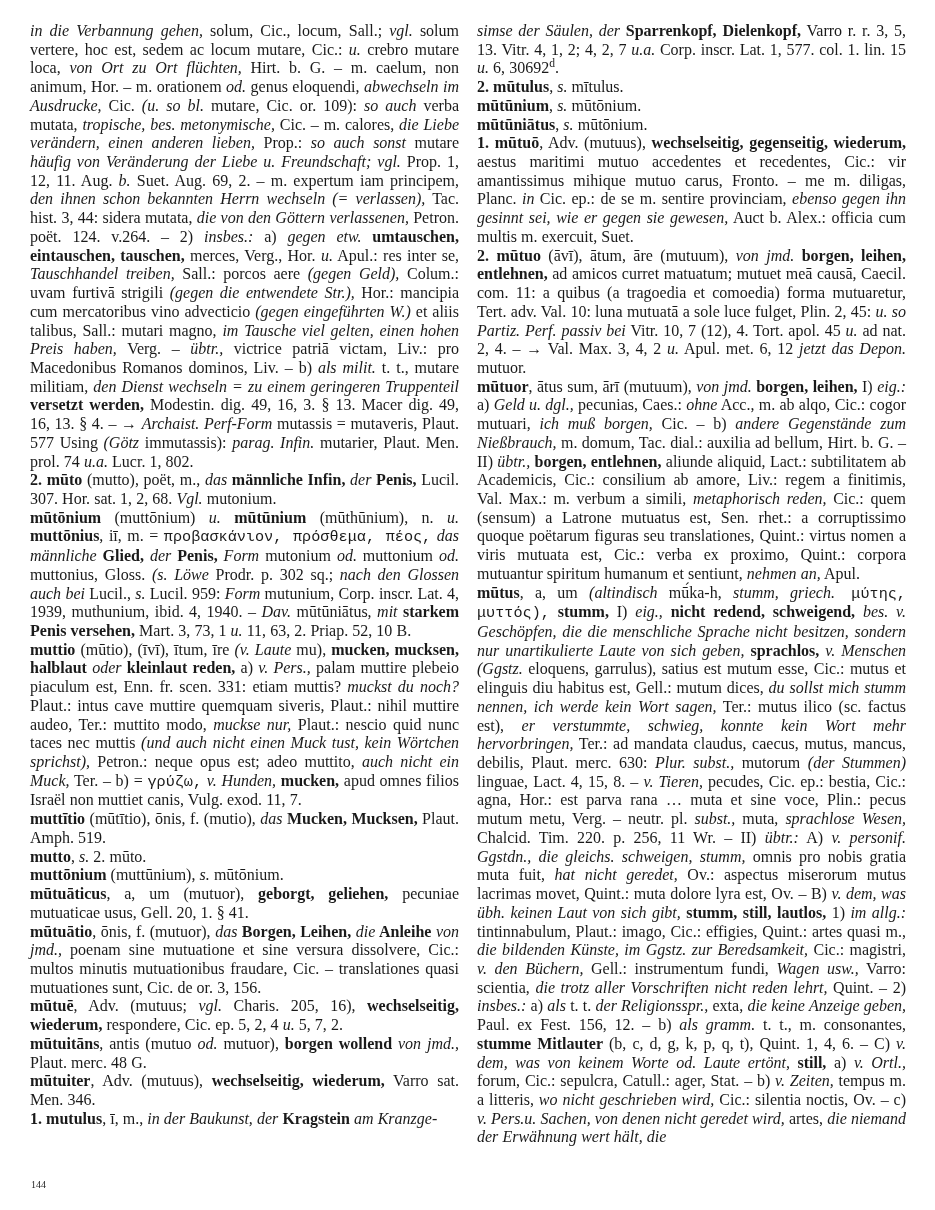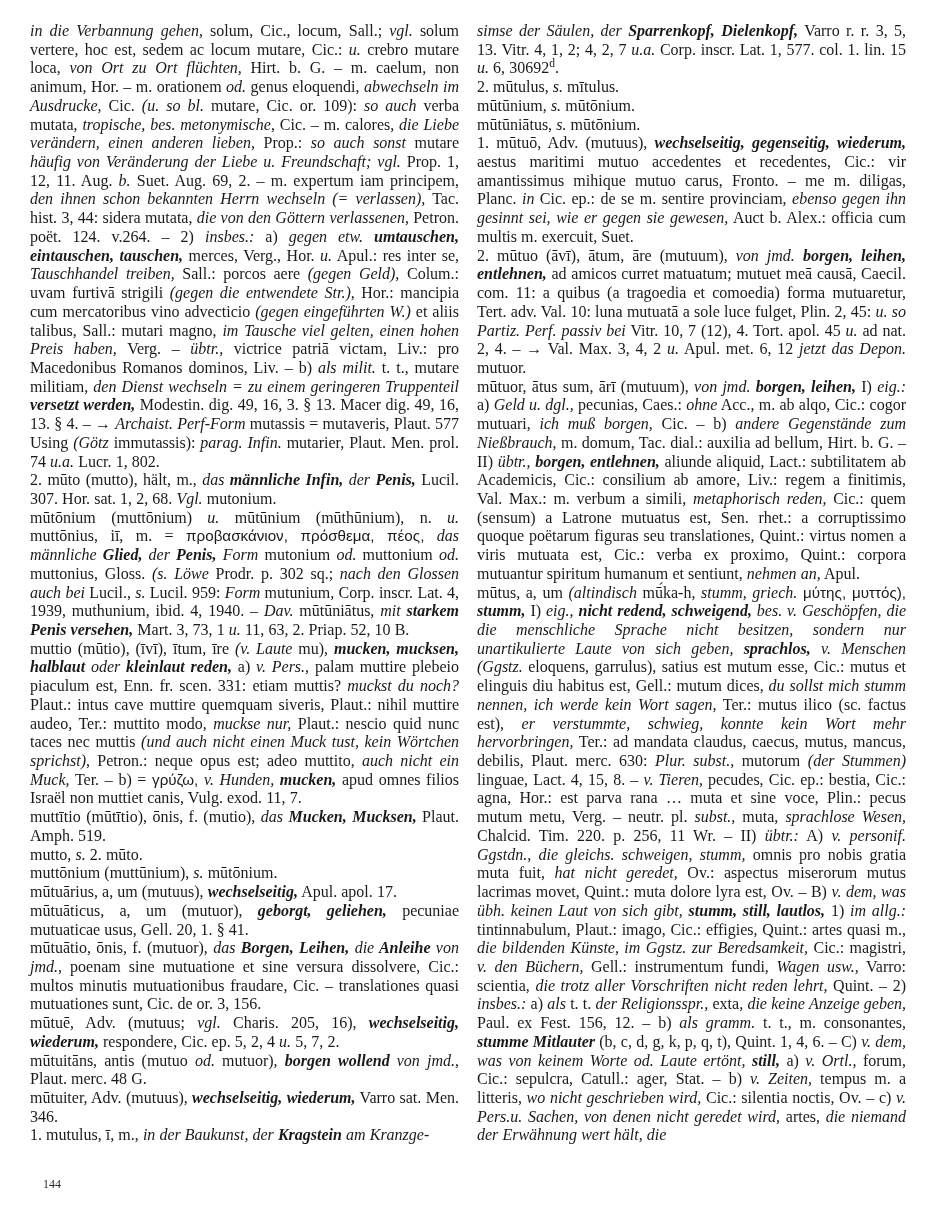--- a/index.html
+++ b/index.html
@@ -38,51 +38,50 @@
     font-size: 16px;
     line-height: 18.72px;
     text-align: justify;
     text-justify: inter-word;
     margin: 0;
     padding: 0;
     hyphens: none;
     word-spacing: 0.1px;
   }
   
-  .hw { font-weight: normal; }
+  .hw { font-weight: bold; }
   .it { font-style: italic; }
-  .bi { font-weight: bold; font-style: italic; }
+  .bi { font-weight: bold; }
   .rm { font-style: normal; font-weight: normal; }
   .sup { font-size: 0.72em; vertical-align: super; line-height: 0; }
-  .gk { font-family: Liberation Sans, sans-serif; font-size: 0.95em; }
+  .gk { font-family: Liberation Mono, monospace; font-size: 0.95em; }
   #page-number {
     position: absolute;
-    left: 43px;
+    left: 31px;
     top: 1178px;
-    font-size: 12px;
+    font-size: 10px;
     line-height: 13px;
     color: #2a2a2a;
     font-family: "Liberation Serif", serif;
   }
 </style>
 </head>
 <body>
 
 <div id="page">
 
   <div id="columns">
     <div class="column" id="col-left">
         <p class="entry"><span class="it">in die Verbannung gehen,</span><span class="rm"> solum, Cic., locum, Sall.; </span><span class="it">vgl.</span><span class="rm"> solum vertere, hoc est, sedem ac locum mutare, Cic.: </span><span class="it">u.</span><span class="rm"> crebro mutare loca, </span><span class="it">von Ort zu Ort flüchten,</span><span class="rm"> Hirt. b. G. – m. caelum, non animum, Hor. – m. orationem </span><span class="it">od.</span><span class="rm"> genus eloquendi, </span><span class="it">abwechseln im Ausdrucke,</span><span class="rm"> Cic. </span><span class="it">(u. so bl.</span><span class="rm"> mutare, Cic. or. 109): </span><span class="it">so auch</span><span class="rm"> verba mutata, </span><span class="it">tropische, bes. metonymische,</span><span class="rm"> Cic. – m. calores, </span><span class="it">die Liebe verändern, einen anderen lieben,</span><span class="rm"> Prop.: </span><span class="it">so auch sonst</span><span class="rm"> mutare </span><span class="it">häufig von Veränderung der Liebe u. Freundschaft; vgl.</span><span class="rm"> Prop. 1, 12, 11. Aug. </span><span class="it">b.</span><span class="rm"> Suet. Aug. 69, 2. – m. expertum iam principem, </span><span class="it">den ihnen schon bekannten Herrn wechseln (= verlassen),</span><span class="rm"> Tac. hist. 3, 44: sidera mutata, </span><span class="it">die von den Göttern verlassenen,</span><span class="rm"> Petron. poët. 124. v.264. – 2) </span><span class="it">insbes.:</span><span class="rm"> a) </span><span class="it">gegen etw.</span><span class="bi"> umtauschen, eintauschen, tauschen,</span><span class="rm"> merces, Verg., Hor. </span><span class="it">u.</span><span class="rm"> Apul.: res inter se, </span><span class="it">Tauschhandel treiben,</span><span class="rm"> Sall.: porcos aere </span><span class="it">(gegen Geld),</span><span class="rm"> Colum.: uvam furtivā strigili </span><span class="it">(gegen die entwendete Str.),</span><span class="rm"> Hor.: mancipia cum mercatoribus vino advecticio </span><span class="it">(gegen eingeführten W.)</span><span class="rm"> et aliis talibus, Sall.: mutari magno, </span><span class="it">im Tausche viel gelten, einen hohen Preis haben,</span><span class="rm"> Verg. – </span><span class="it">übtr.,</span><span class="rm"> victrice patriā victam, Liv.: pro Macedonibus Romanos dominos, Liv. – b) </span><span class="it">als milit.</span><span class="rm"> t. t., mutare militiam, </span><span class="it">den Dienst wechseln = zu einem geringeren Truppenteil</span><span class="bi"> versetzt werden,</span><span class="rm"> Modestin. dig. 49, 16, 3. § 13. Macer dig. 49, 16, 13. § 4. – → </span><span class="it">Archaist. Perf-Form</span><span class="rm"> mutassis = mutaveris, Plaut. 577 Using </span><span class="it">(Götz</span><span class="rm"> immutassis): </span><span class="it">parag. Infin.</span><span class="rm"> mutarier, Plaut. Men. prol. 74 </span><span class="it">u.a.</span><span class="rm"> Lucr. 1, 802.</span></p>
-        <p class="entry"><span class="hw">2. mūto</span><span class="rm"> (mutto), hält, m., </span><span class="it">das</span><span class="bi"> männliche Infin,</span><span class="it"> der</span><span class="bi"> Penis,</span><span class="rm"> Lucil. 307. Hor. sat. 1, 2, 68. </span><span class="it">Vgl.</span><span class="rm"> mutonium.</span></p>
+        <p class="entry"><span class="hw">2. mūto</span><span class="rm"> (mutto), poët, m., </span><span class="it">das</span><span class="bi"> männliche Infin,</span><span class="it"> der</span><span class="bi"> Penis,</span><span class="rm"> Lucil. 307. Hor. sat. 1, 2, 68. </span><span class="it">Vgl.</span><span class="rm"> mutonium.</span></p>
         <p class="entry"><span class="hw">mūtōnium</span><span class="rm"> (muttōnium) </span><span class="it">u.</span><span class="hw"> mūtūnium</span><span class="rm"> (mūthūnium), n. </span><span class="it">u.</span><span class="hw"> muttōnius</span><span class="rm">, iī, m. = </span><span class="gk">προβασκάνιον, πρόσθεμα, πέος,</span><span class="it"> das männliche</span><span class="bi"> Glied,</span><span class="it"> der</span><span class="bi"> Penis,</span><span class="it"> Form</span><span class="rm"> mutonium </span><span class="it">od.</span><span class="rm"> muttonium </span><span class="it">od.</span><span class="rm"> muttonius, Gloss. </span><span class="it">(s. Löwe</span><span class="rm"> Prodr. p. 302 sq.; </span><span class="it">nach den Glossen auch bei</span><span class="rm"> Lucil., </span><span class="it">s.</span><span class="rm"> Lucil. 959: </span><span class="it">Form</span><span class="rm"> mutunium, Corp. inscr. Lat. 4, 1939, muthunium, ibid. 4, 1940. – </span><span class="it">Dav.</span><span class="rm"> mūtūniātus, </span><span class="it">mit</span><span class="bi"> starkem Penis versehen,</span><span class="rm"> Mart. 3, 73, 1 </span><span class="it">u.</span><span class="rm"> 11, 63, 2. Priap. 52, 10 B.</span></p>
         <p class="entry"><span class="hw">muttio</span><span class="rm"> (mūtio), (īvī), ītum, īre </span><span class="it">(v. Laute</span><span class="rm"> mu), </span><span class="bi">mucken, mucksen, halblaut</span><span class="it"> oder</span><span class="bi"> kleinlaut reden,</span><span class="rm"> a) </span><span class="it">v. Pers.,</span><span class="rm"> palam muttire plebeio piaculum est, Enn. fr. scen. 331: etiam muttis? </span><span class="it">muckst du noch?</span><span class="rm"> Plaut.: intus cave muttire quemquam siveris, Plaut.: nihil muttire audeo, Ter.: muttito modo, </span><span class="it">muckse nur,</span><span class="rm"> Plaut.: nescio quid nunc taces nec muttis </span><span class="it">(und auch nicht einen Muck tust, kein Wörtchen sprichst),</span><span class="rm"> Petron.: neque opus est; adeo muttito, </span><span class="it">auch nicht ein Muck,</span><span class="rm"> Ter. – b) = </span><span class="gk">γρύζω,</span><span class="it"> v. Hunden,</span><span class="bi"> mucken,</span><span class="rm"> apud omnes filios Israël non muttiet canis, Vulg. exod. 11, 7.</span></p>
         <p class="entry"><span class="hw">muttītio</span><span class="rm"> (mūtītio), ōnis, f. (mutio), </span><span class="it">das</span><span class="bi"> Mucken, Mucksen,</span><span class="rm"> Plaut. Amph. 519.</span></p>
         <p class="entry"><span class="hw">mutto</span><span class="rm">, </span><span class="it">s.</span><span class="rm"> 2. mūto.</span></p>
         <p class="entry"><span class="hw">muttōnium</span><span class="rm"> (muttūnium), </span><span class="it">s.</span><span class="rm"> mūtōnium.</span></p>
-        <p class="entry"><span class="hw">mūtuārius</span><span class="rm">, a, um (mutuus), </span><span class="bi">wechselseitig,</span><span class="rm"> Apul. apol. 17.</span></p>
         <p class="entry"><span class="hw">mūtuāticus</span><span class="rm">, a, um (mutuor), </span><span class="bi">geborgt, geliehen,</span><span class="rm"> pecuniae mutuaticae usus, Gell. 20, 1. § 41.</span></p>
         <p class="entry"><span class="hw">mūtuātio</span><span class="rm">, ōnis, f. (mutuor), </span><span class="it">das</span><span class="bi"> Borgen, Leihen,</span><span class="it"> die</span><span class="bi"> Anleihe</span><span class="it"> von jmd.,</span><span class="rm"> poenam sine mutuatione et sine versura dissolvere, Cic.: multos minutis mutuationibus fraudare, Cic. – translationes quasi mutuationes sunt, Cic. de or. 3, 156.</span></p>
         <p class="entry"><span class="hw">mūtuē</span><span class="rm">, Adv. (mutuus; </span><span class="it">vgl.</span><span class="rm"> Charis. 205, 16), </span><span class="bi">wechselseitig, wiederum,</span><span class="rm"> respondere, Cic. ep. 5, 2, 4 </span><span class="it">u.</span><span class="rm"> 5, 7, 2.</span></p>
         <p class="entry"><span class="hw">mūtuitāns</span><span class="rm">, antis (mutuo </span><span class="it">od.</span><span class="rm"> mutuor), </span><span class="bi">borgen wollend</span><span class="it"> von jmd.,</span><span class="rm"> Plaut. merc. 48 G.</span></p>
         <p class="entry"><span class="hw">mūtuiter</span><span class="rm">, Adv. (mutuus), </span><span class="bi">wechselseitig, wiederum,</span><span class="rm"> Varro sat. Men. 346.</span></p>
         <p class="entry"><span class="hw">1. mutulus</span><span class="rm">, ī, m., </span><span class="it">in der Baukunst, der</span><span class="bi"> Kragstein</span><span class="it"> am Kranzge-</span></p>
       </div>
     <div class="column" id="col-right">
         <p class="entry"><span class="it">simse der Säulen, der</span><span class="bi"> Sparrenkopf, Dielenkopf,</span><span class="rm"> Varro r. r. 3, 5, 13. Vitr. 4, 1, 2; 4, 2, 7 </span><span class="it">u.a.</span><span class="rm"> Corp. inscr. Lat. 1, 577. col. 1. lin. 15 </span><span class="it">u.</span><span class="rm"> 6, 30692</span><span class="sup">d</span><span class="rm">.</span></p>
         <p class="entry"><span class="hw">2. mūtulus</span><span class="rm">, </span><span class="it">s.</span><span class="rm"> mītulus.</span></p>

